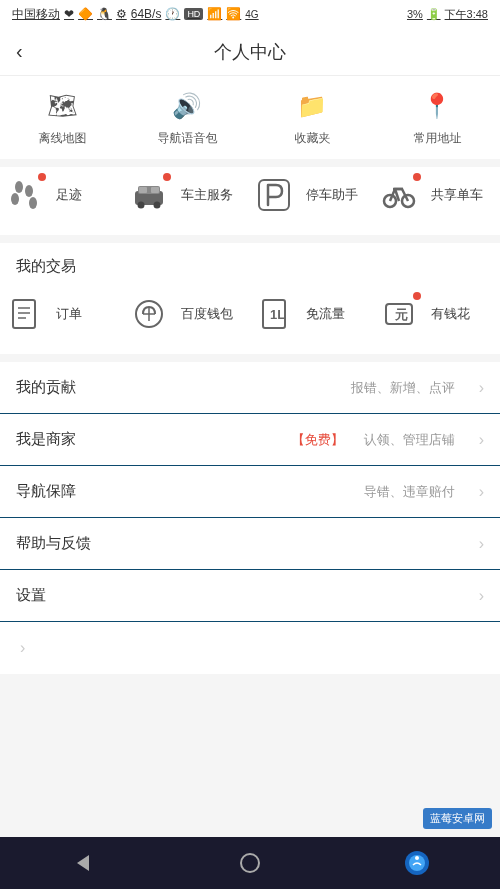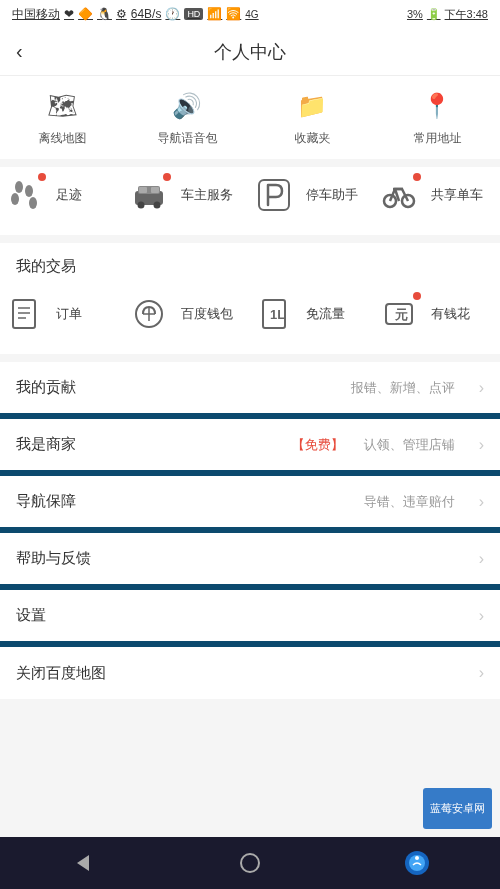--- a/index.html
+++ b/index.html
@@ -131,21 +131,21 @@
 
     
     .menu-list {
       background: #fff;
       margin-bottom: 8px;
     }
     .menu-item {
       display: flex;
       align-items: center;
       padding: 16px 16px;
-      border-bottom: 6px solid #0c4a6e;
+      border-bottom: 1px solid #0c4a6e;
       cursor: pointer;
       min-height: 52px;
     }
     .menu-item:last-child {
       border-bottom: none;
     }
     .menu-item-left {
       font-size: 15px;
       color: #333;
       font-weight: 400;
@@ -193,21 +193,21 @@
     }
 
     
     .watermark {
       position: fixed;
       bottom: 60px;
       right: 8px;
       background: #1565c0;
       color: #fff;
       font-size: 11px;
-      padding: 13px 7px;
+      padding: 3px 7px;
       border-radius: 3px;
       opacity: 0.85;
     }
   </style>
 </head>
 <body>
 
 <div class="status-bar">
   <div class="status-left">
     <span>中国移动</span>
@@ -382,21 +382,20 @@
       <span class="menu-arrow">›</span>
     </div>
   </div>
   <div class="menu-item">
     <span class="menu-item-left">设置</span>
     <div class="menu-item-right">
       <span class="menu-arrow">›</span>
     </div>
   </div>
   <div class="menu-item">
-    <span class="menu-item-left">关闭百度地图</span>
     <div class="menu-item-right">
       <span class="menu-arrow">›</span>
     </div>
   </div>
 </div>
 
 <div style="height:60px;"></div>
 
 <div class="bottom-nav">
   <div class="bottom-btn">

